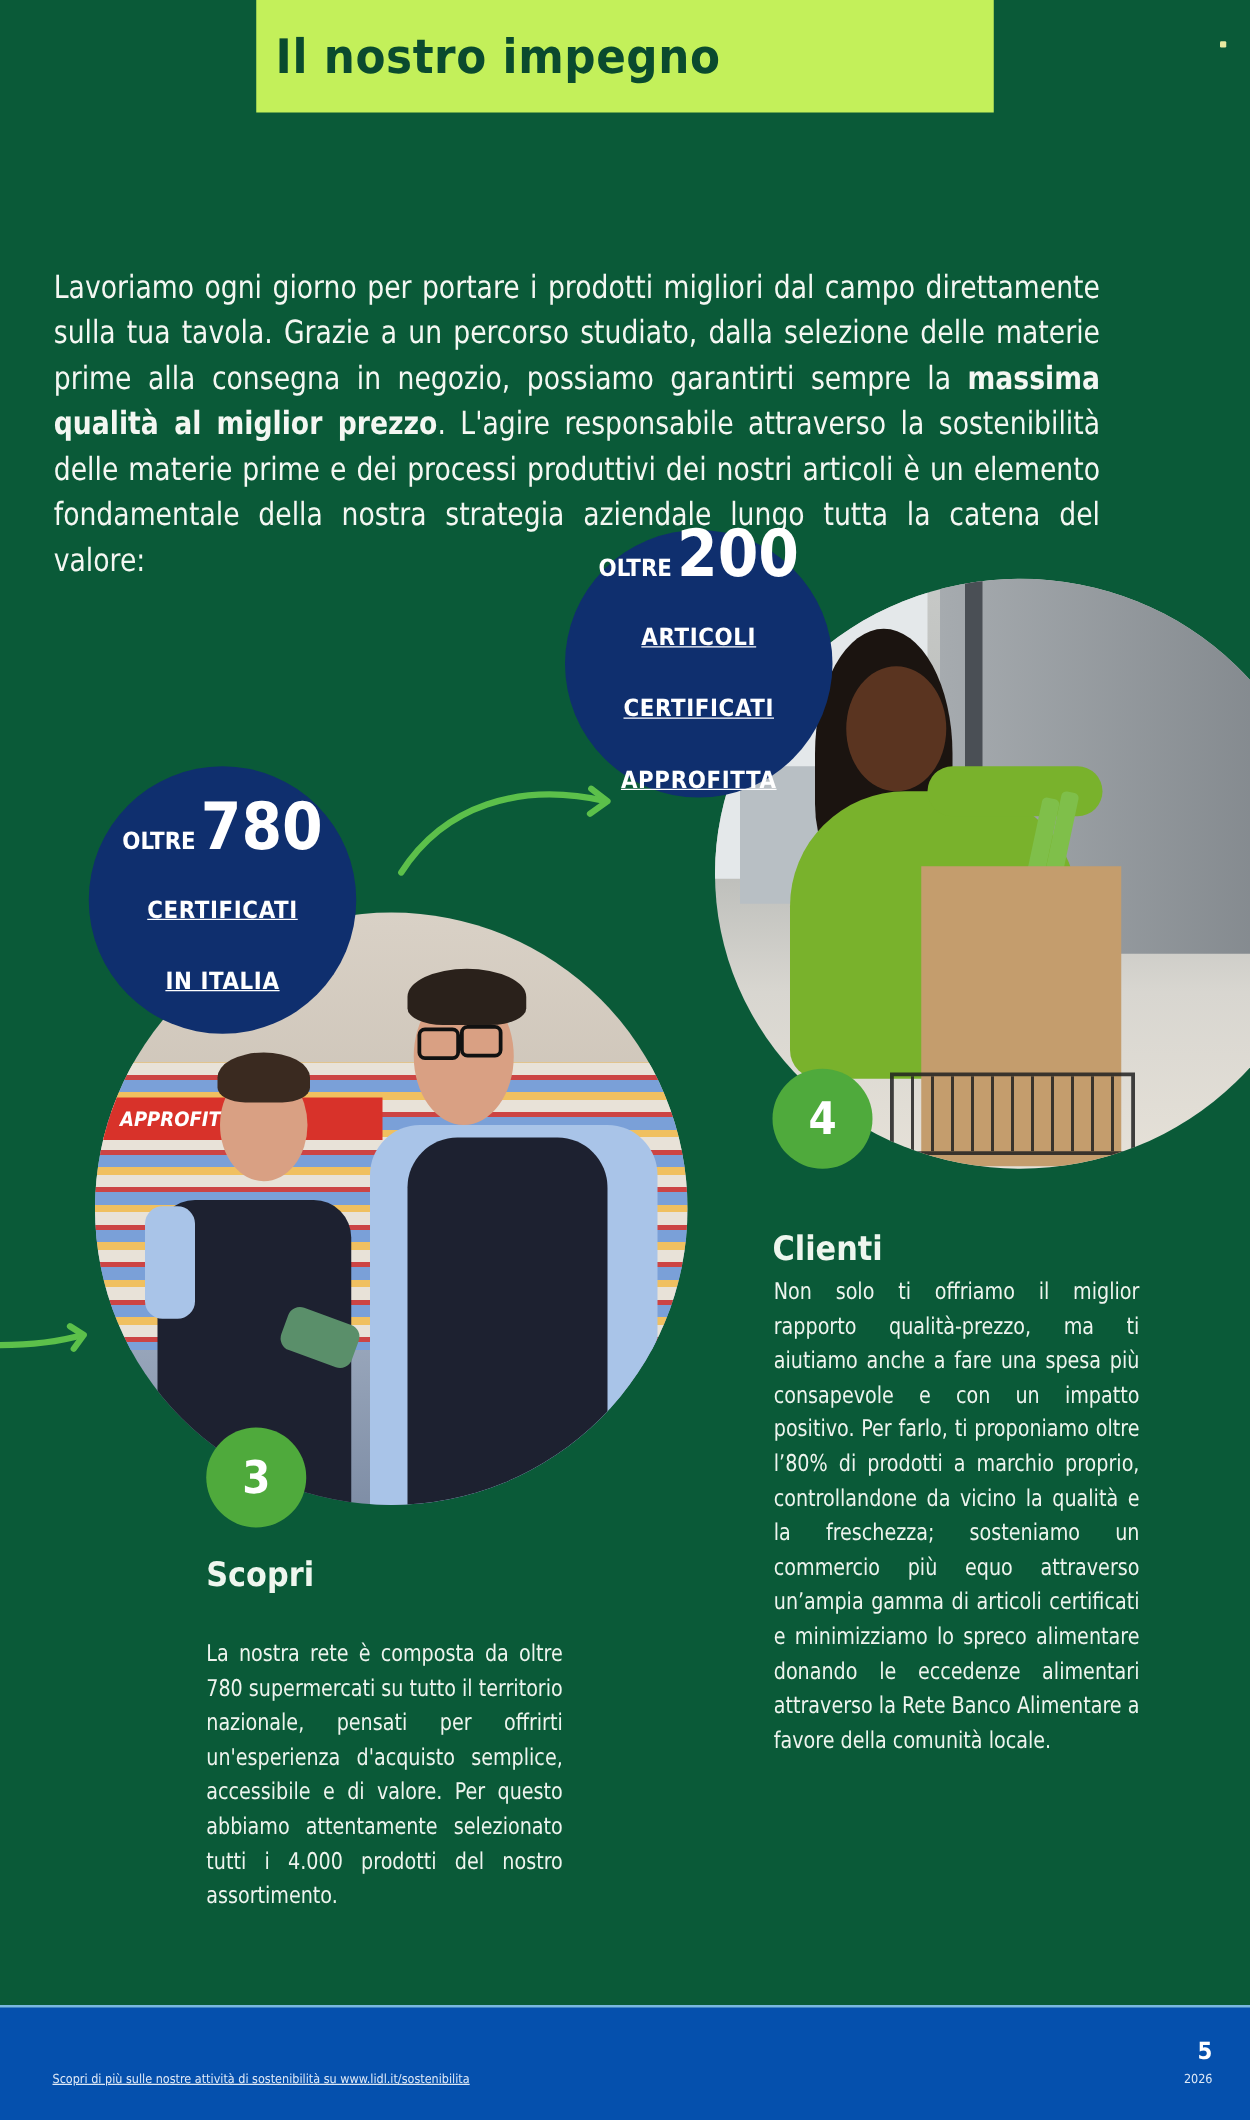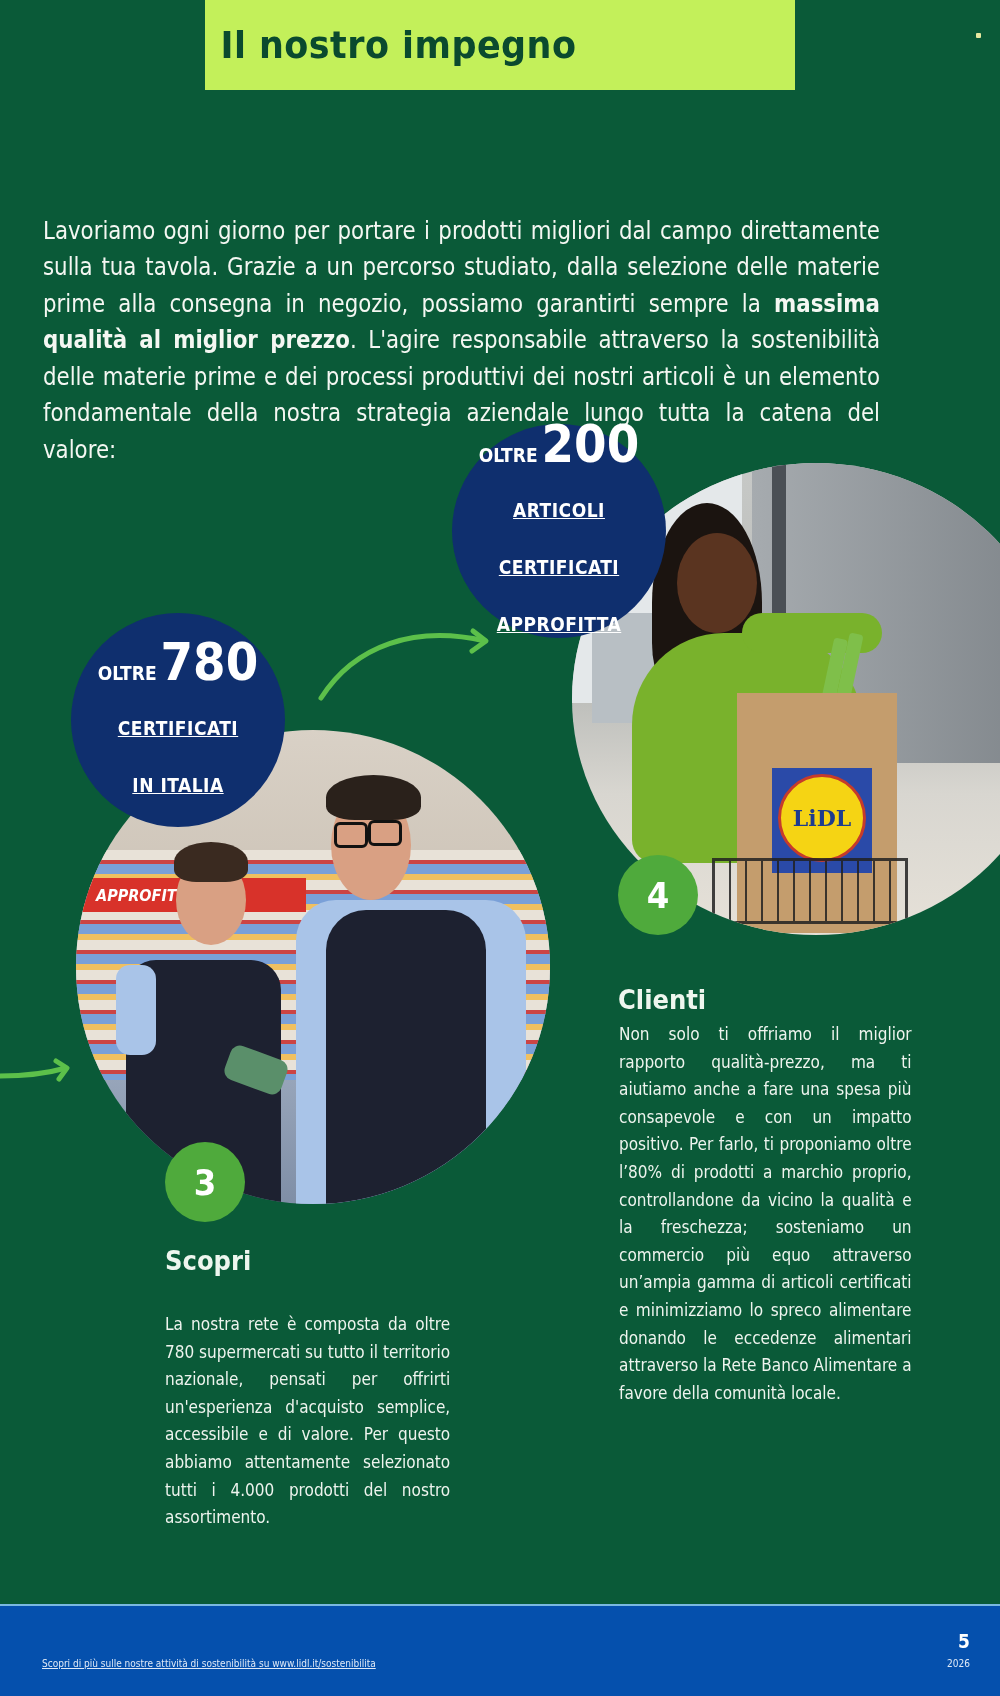--- a/index.html
+++ b/index.html
@@ -164,23 +164,20 @@
     <div class="bldg" style="left:20px; top:150px; width:70px; height:110px; background:#b8bfc4;"></div>
     <div class="bldg" style="left:180px; top:0; width:310px; height:300px; background:linear-gradient(90deg,#a6abaf,#7d8388);"></div>
     <div class="bldg" style="left:200px; top:0; width:14px; height:320px; background:#4a4f55;"></div>
     <div class="hair-dark" style="left:80px; top:40px; width:110px; height:200px;"></div>
     <div class="face-dark" style="left:105px; top:70px; width:80px; height:100px;"></div>
     <div class="shirt-green" style="left:60px; top:170px; width:230px; height:230px;"></div>
     <div class="shirt-green" style="left:170px; top:150px; width:140px; height:40px; border-radius:20px;"></div>
     <div class="leek" style="left:255px; top:175px; width:14px; height:70px;"></div>
     <div class="leek" style="left:270px; top:170px; width:14px; height:75px;"></div>
     <div class="bag" style="left:165px; top:230px; width:160px; height:240px;"></div>
-    <div class="lidl-sq" style="left:200px; top:305px; width:100px; height:105px;">
-      <div class="lidl-circle" style="position:absolute; left:6px; top:6px; width:82px; height:82px;">LiDL</div>
-    </div>
     <div class="basket" style="left:140px; top:395px; width:190px; height:60px;"></div>
   </div>
 
   <div class="photo photo-vendita">
     <div class="shelf" style="left:0; top:120px; width:474px; height:230px;"></div>
     <div class="banner-red" style="left:0; top:148px; width:210px; height:34px;">APPROFITTA</div>
     <div class="vest" style="left:50px; top:230px; width:155px; height:250px; border-radius:30px 30px 0 0;"></div>
     <div class="sleeve" style="left:40px; top:235px; width:40px; height:90px; border-radius:14px;"></div>
     <div class="face-light" style="left:100px; top:125px; width:70px; height:90px;"></div>
     <div class="hair-brown" style="left:98px; top:112px; width:74px; height:40px;"></div>

